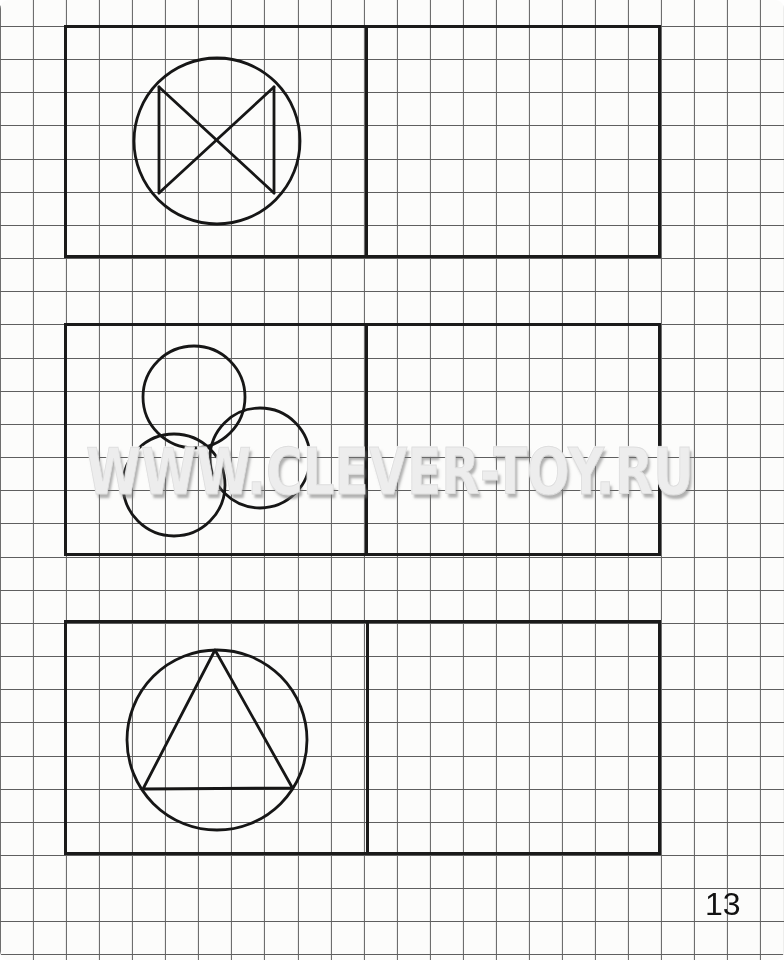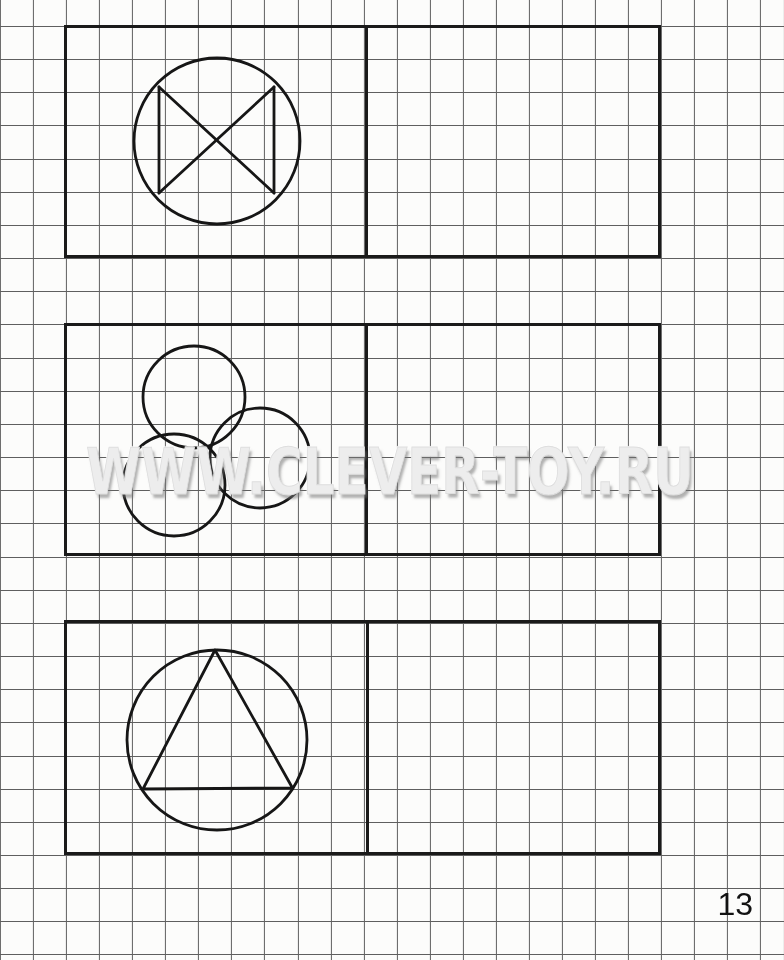--- a/index.html
+++ b/index.html
@@ -16,20 +16,21 @@
     overflow:hidden;
   }
   .page{
     position:relative;
     width:784px;height:960px;
     background-color:var(--paper);
     background-image:
       repeating-linear-gradient(to right,  var(--grid) 0 1px, transparent 1px 33.06px),
       repeating-linear-gradient(to bottom, var(--grid) 0 1px, transparent 1px 33.16px);
     background-position:-0.1px 0px, 0px 26px;
+    border-radius:9px;
   }
   .exercise-box{
     position:absolute;
     border:3px solid var(--ink);
     box-sizing:border-box;
     background:transparent;
   }
   .divider{
     position:absolute;
     top:-1px;bottom:-1px;
@@ -60,21 +61,21 @@
     text-shadow:3px 4px 3px rgba(115,115,115,0.55), -1px -1px 1px rgba(255,255,255,0.9);
     transform:scaleX(0.78);
     transform-origin:left top;
     white-space:nowrap;
     user-select:none;
   }
   .page-number{
     position:absolute;
     left:705px;top:886px;
     width:48px;
-    text-align:right;
+    text-align:left;
     font-family:"Liberation Sans", sans-serif;
     font-size:32px;
     color:#121212;
   }
 </style>
 </head>
 <body>
 
 <div class="page">
 

